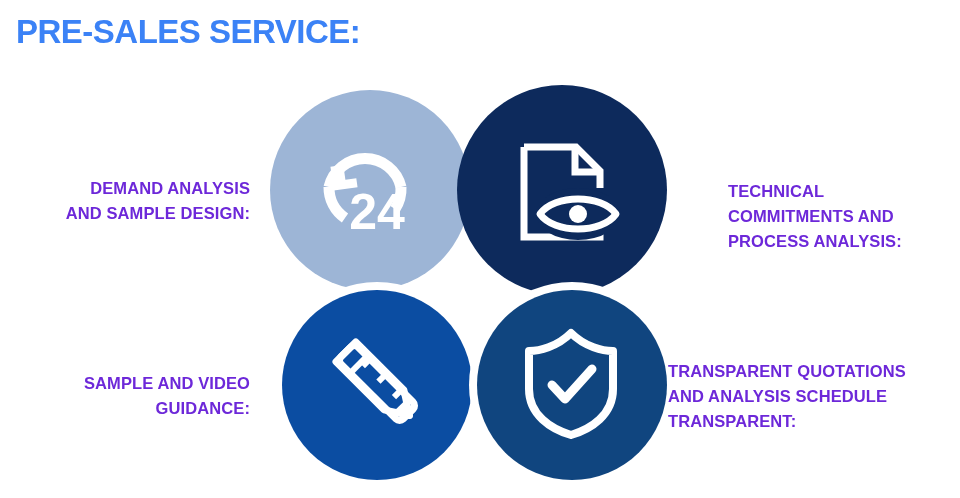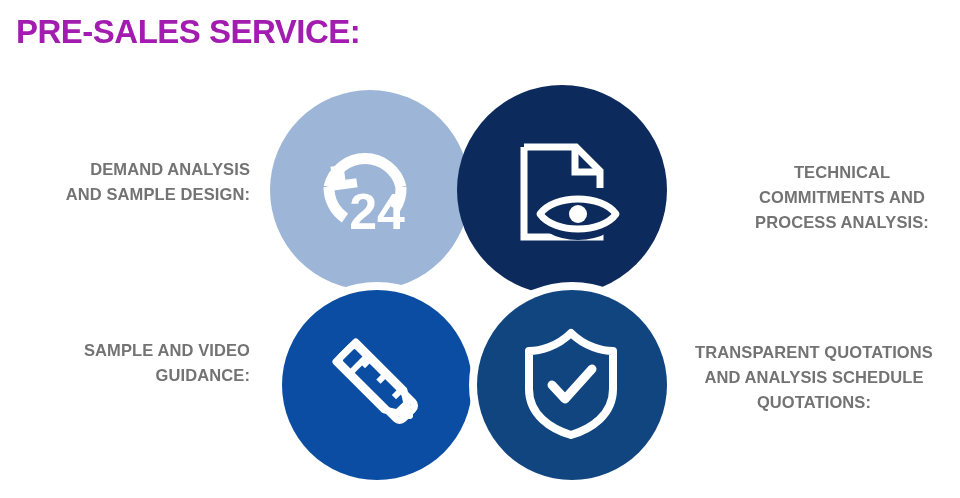--- a/index.html
+++ b/index.html
@@ -18,21 +18,21 @@
 
   
   #page-title {
     position: absolute;
     left: 16px;
     top: 12px;
     font-size: 33px;
     font-weight: bold;
     letter-spacing: -0.5px;
     line-height: 40px;
-    color: #a21caf;
+    color: #3b82f6;
     white-space: nowrap;
   }
 
   
   #diagram {
     position: absolute;
     left: 0;
     top: 0;
     width: 960px;
     height: 498px;
@@ -46,33 +46,34 @@
     display: block;
   }
 
   
   .label {
     position: absolute;
     font-size: 16.5px;
     font-weight: bold;
     line-height: 25px;
     letter-spacing: 0.1px;
-    color: #737373;
+    color: #6d28d9;
+    margin-top: 19px;
   }
   .label.right-aligned { text-align: right; }
-  .label.left-aligned  { text-align: center; }
+  .label.left-aligned  { text-align: left; }
 
   #label-demand-analysis {
     left: 10px;
     top: 157px;
     width: 240px;
   }
   #label-sample-video {
     left: 10px;
-    top: 338px;
+    top: 352px;
     width: 240px;
   }
   #label-technical-consultation {
     left: 728px;
     top: 160px;
     width: 228px;
   }
   #label-transparent-quotations {
     left: 668px;
     top: 340px;
@@ -203,16 +204,16 @@
 
   <div class="label left-aligned" id="label-technical-consultation">
     <div>TECHNICAL</div>
     <div>COMMITMENTS AND</div>
     <div>PROCESS ANALYSIS:</div>
   </div>
 
   <div class="label left-aligned" id="label-transparent-quotations">
     <div>TRANSPARENT QUOTATIONS</div>
     <div>AND ANALYSIS SCHEDULE</div>
-    <div>QUOTATIONS:</div>
+    <div>TRANSPARENT:</div>
   </div>
 
 </div>
 
 </body></html>

